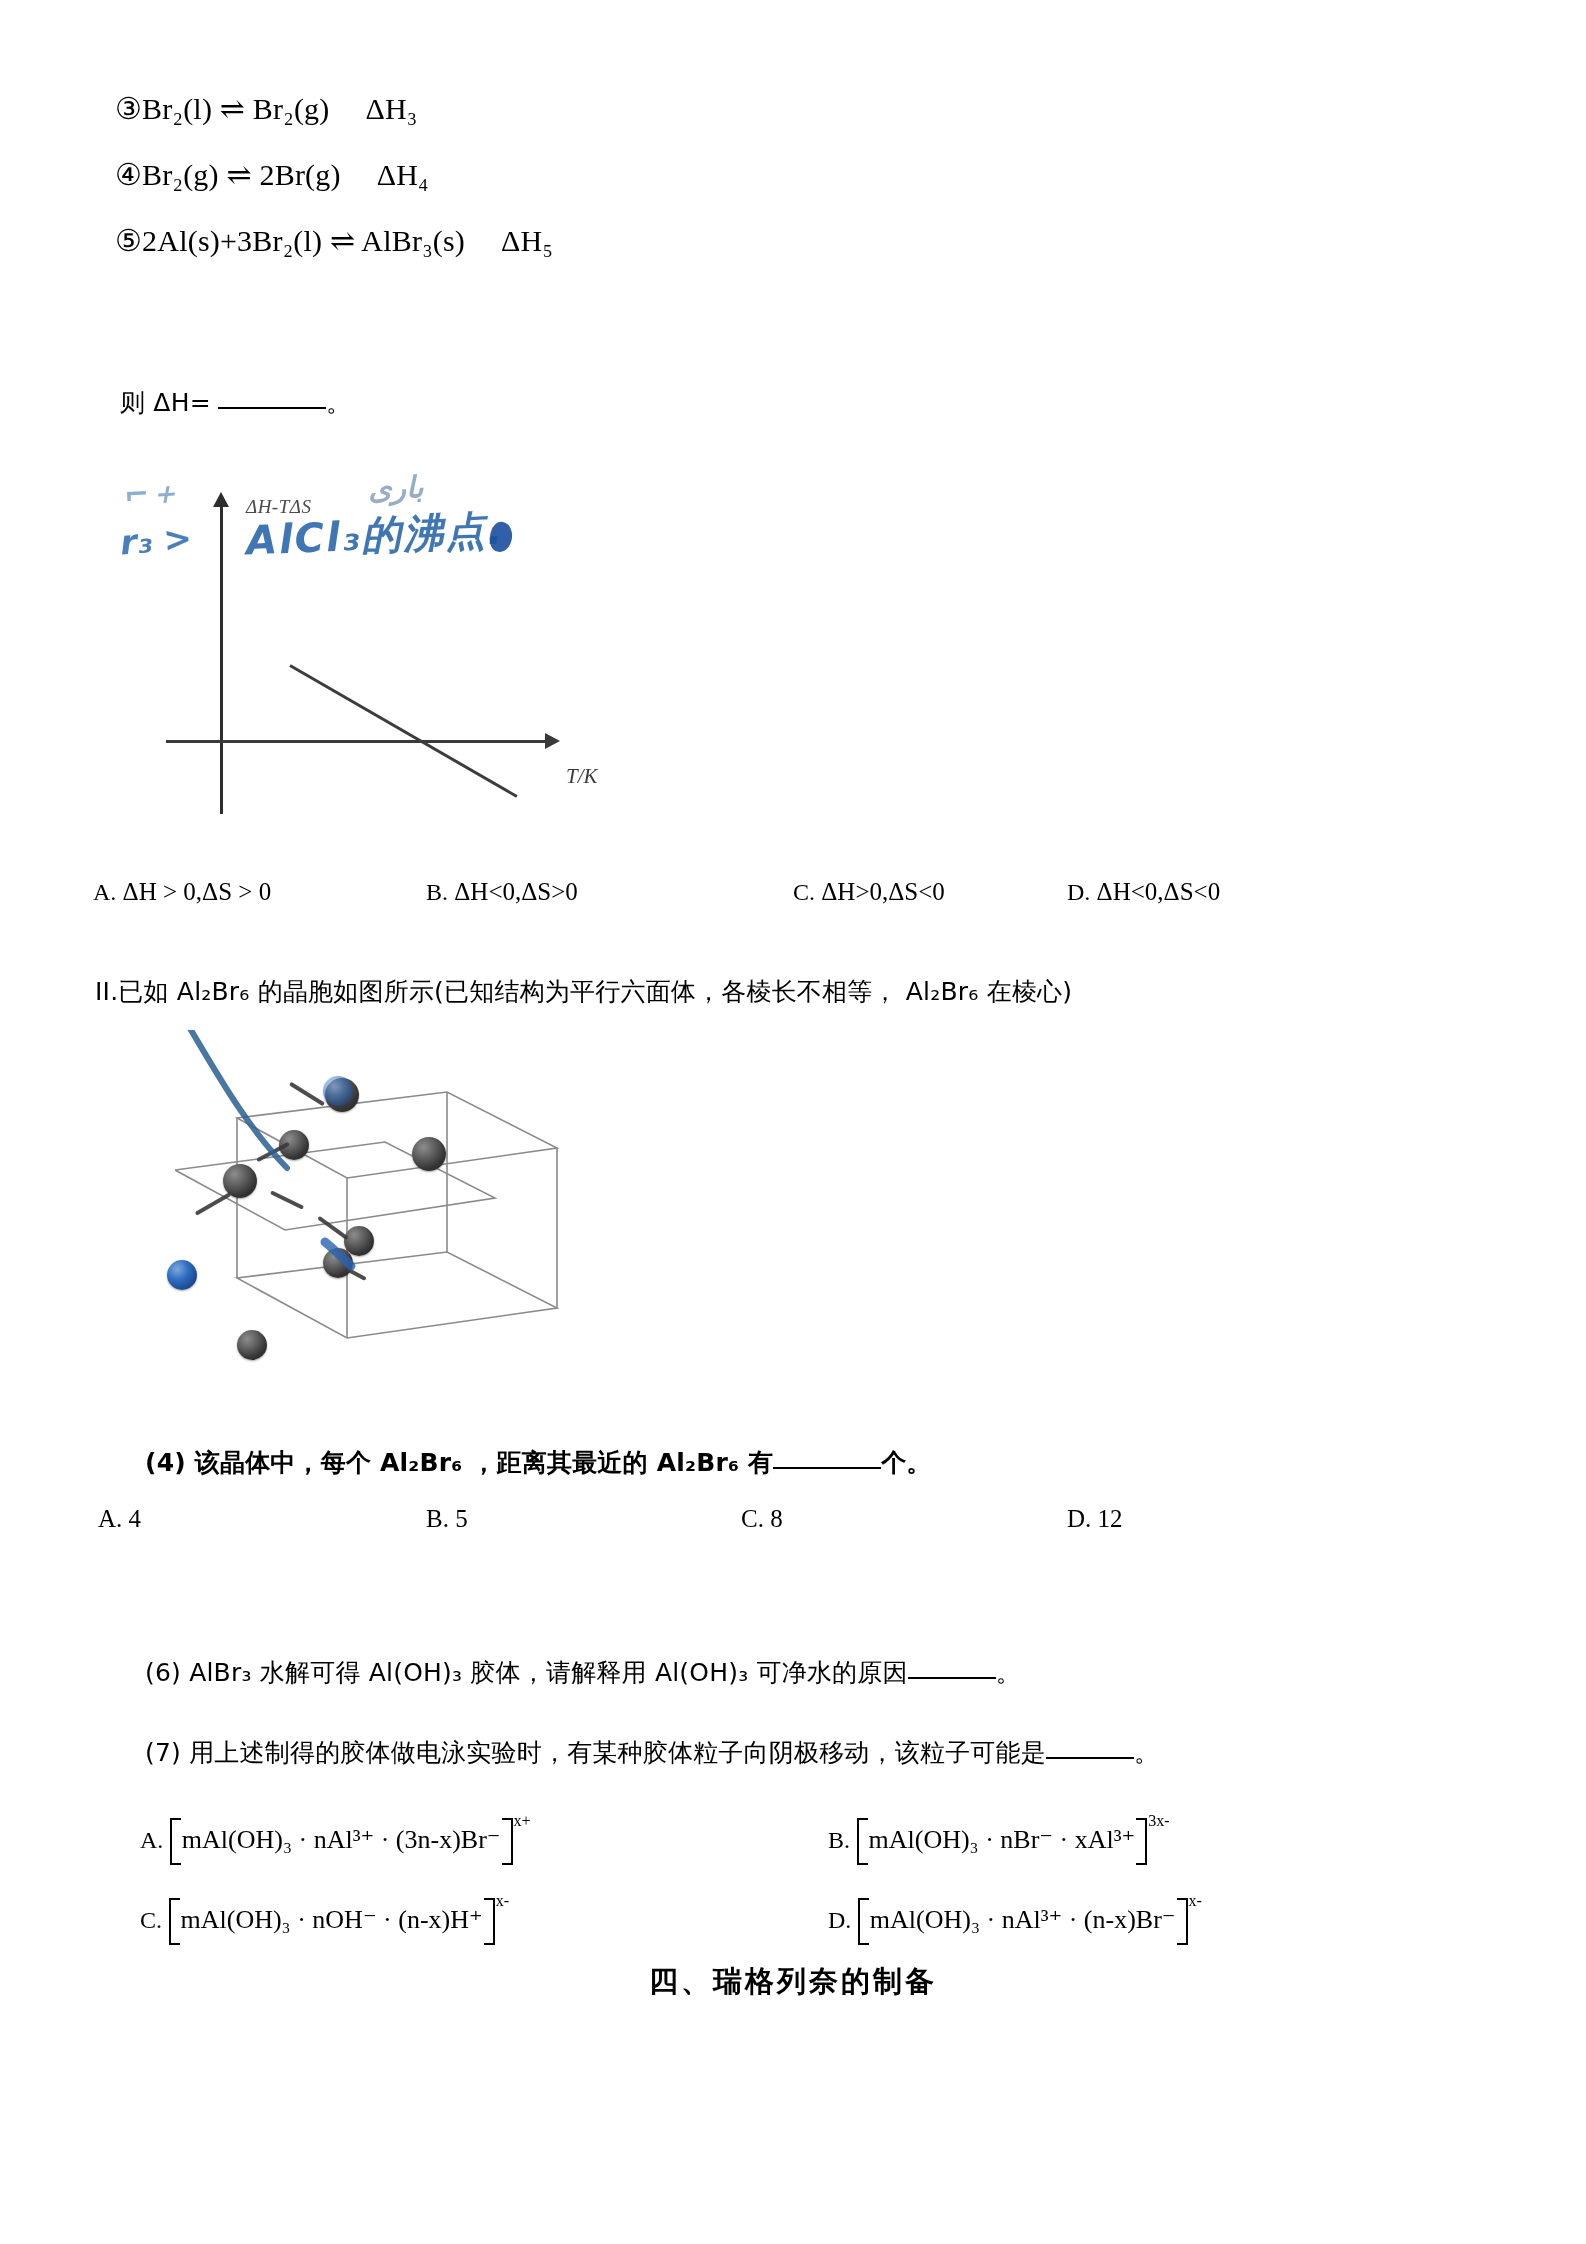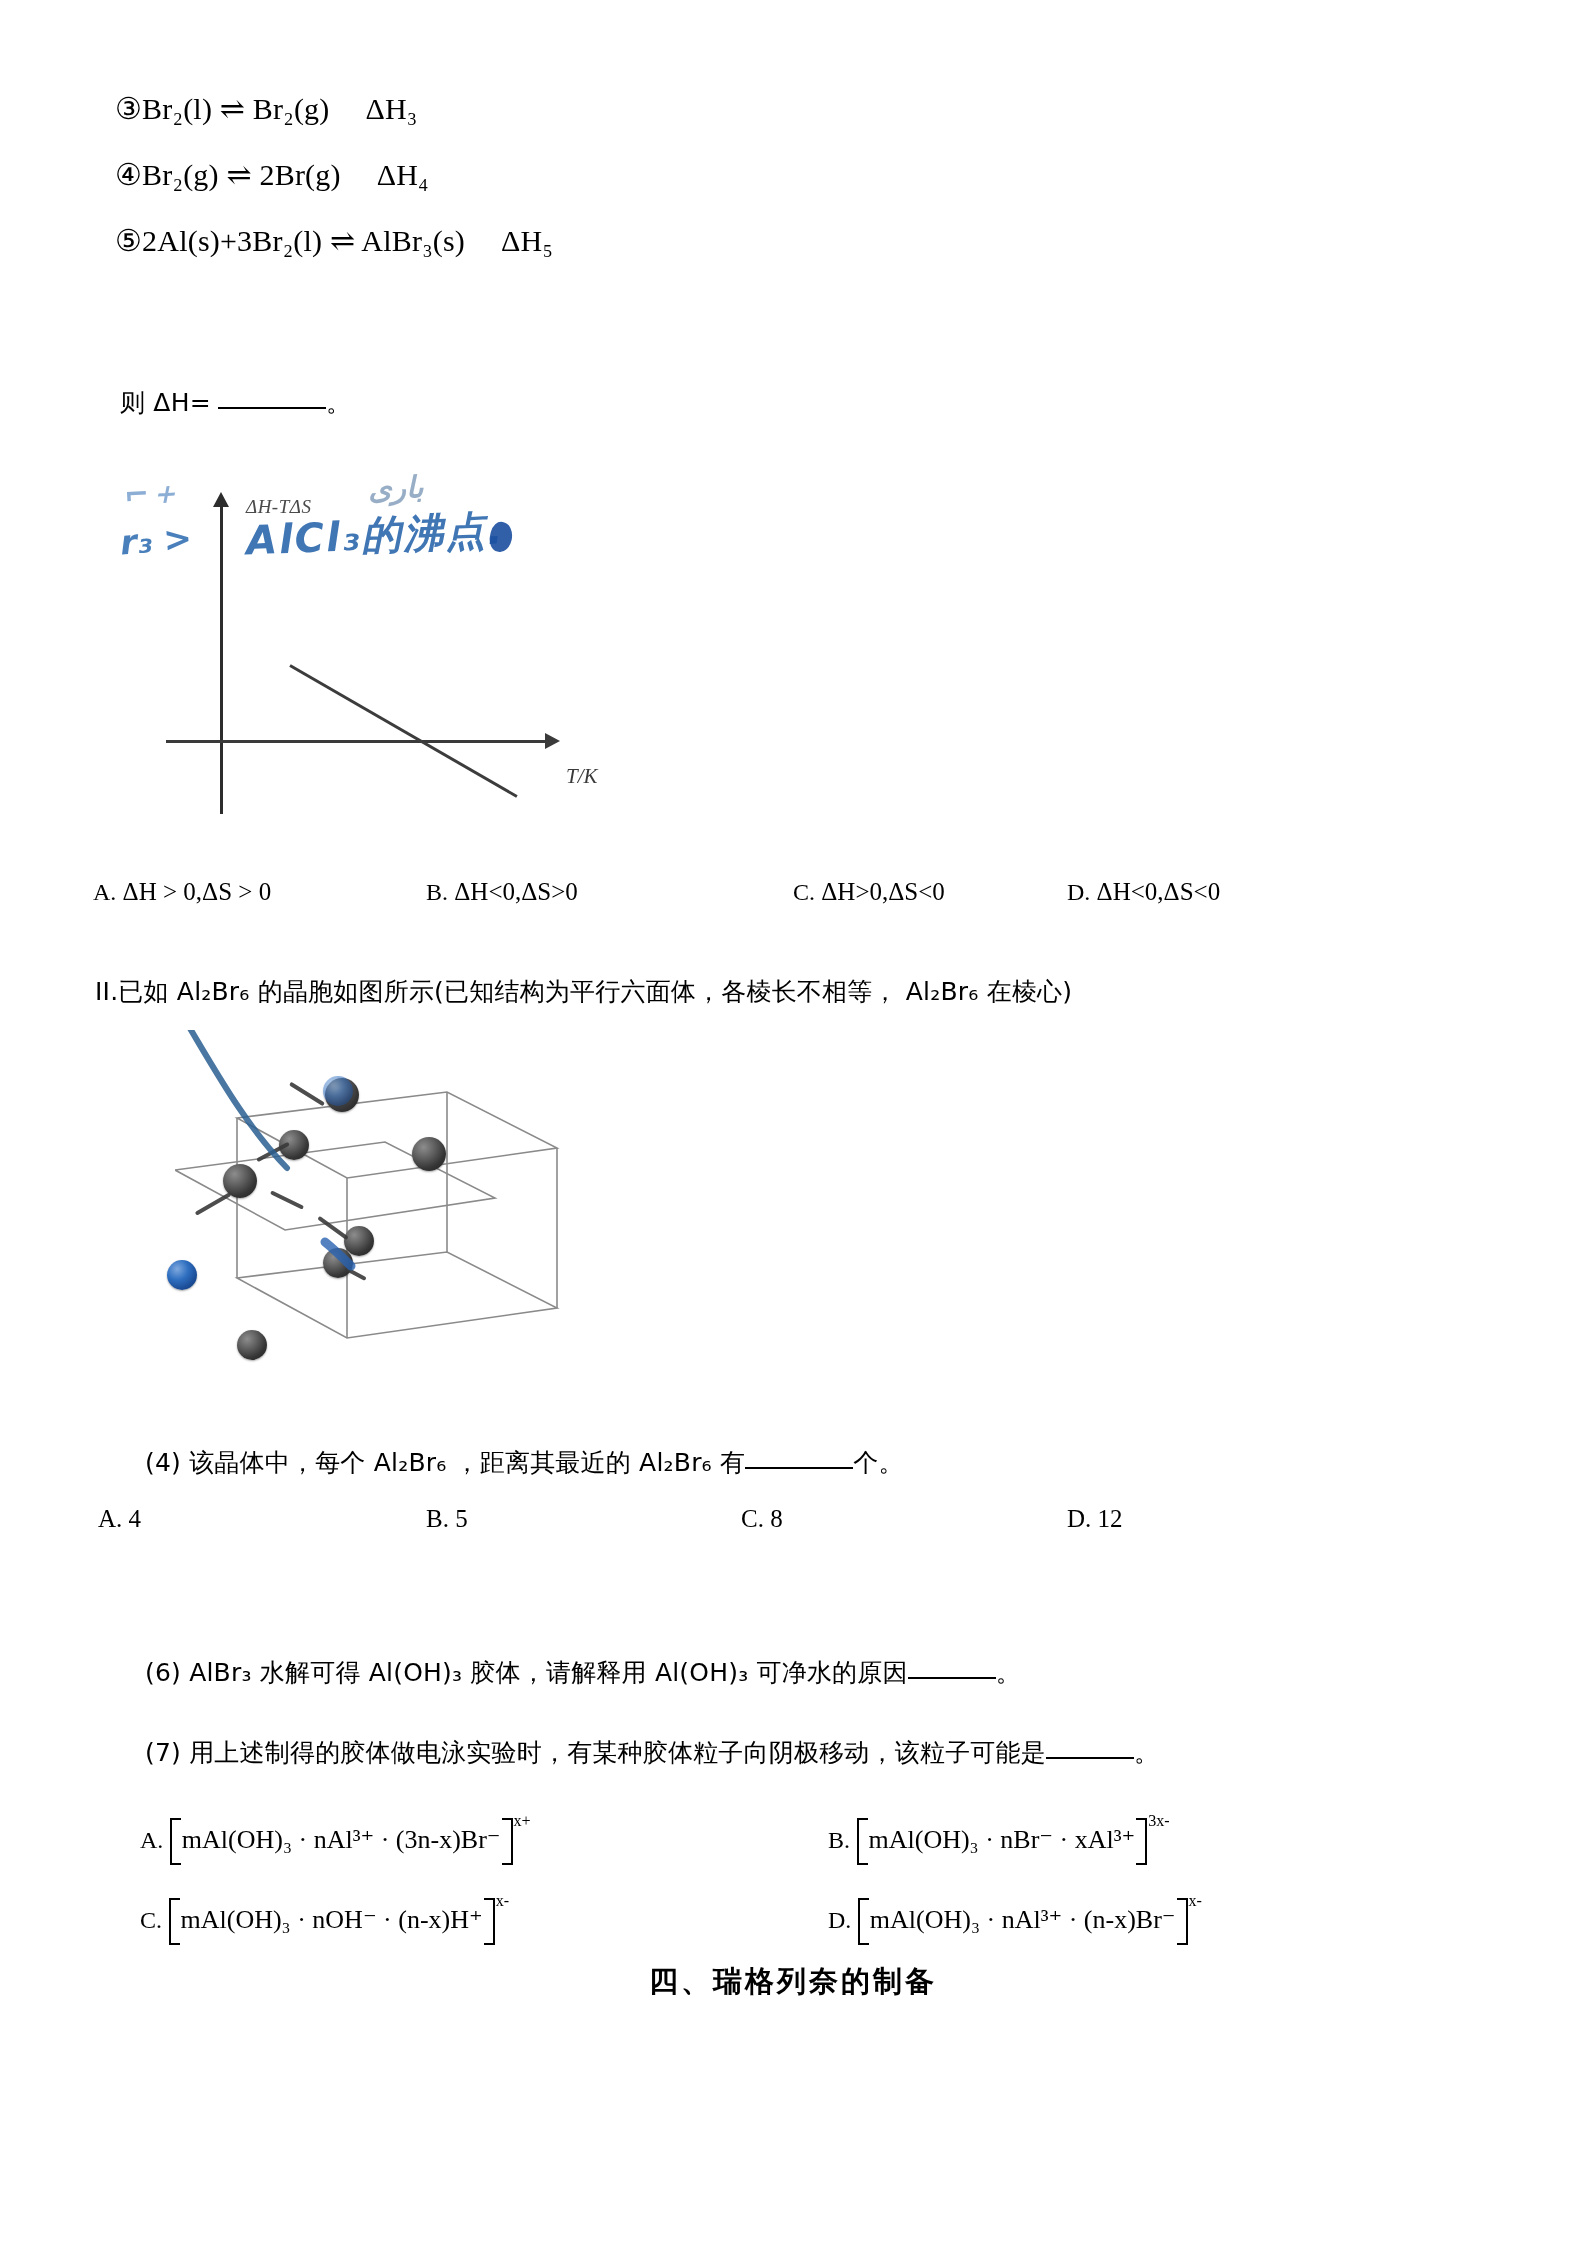--- a/index.html
+++ b/index.html
@@ -356,21 +356,21 @@
       <div class="pen-stroke" style="left:94px;  top:168px; width:36px; transform:rotate(26deg);"></div>
       <div class="pen-stroke" style="left:140px; top:196px; width:36px; transform:rotate(36deg);"></div>
       <div class="pen-stroke" style="left:170px; top:242px; width:22px; transform:rotate(28deg);"></div>
 
       <svg class="cell-svg" width="440" height="340" viewBox="0 0 440 340" style="pointer-events:none;">
         <path d="M10,-10 C 40,40 70,95 112,138" stroke="#2a5f92" stroke-width="6" fill="none" stroke-linecap="round" opacity="0.85"></path>
         <path d="M150,212 C 160,220 168,228 176,236" stroke="#2963b0" stroke-width="9" fill="none" stroke-linecap="round" opacity="0.8"></path>
       </svg>
     </div>
 
-    <div class="line" style="left:145px; top:1445px;">
+    <div class="line" style="left:145px; top:1445px;font-weight:bold;">
       <span class="cn">(4) 该晶体中，每个 Al₂Br₆ ，距离其最近的 Al₂Br₆ 有</span><span class="blank"></span><span class="cn">个。</span>
     </div>
 
     <div class="optrow" style="top:1505px;">
       <span class="opt" style="left:5px;">A. 4</span>
       <span class="opt" style="left:333px;">B. 5</span>
       <span class="opt" style="left:648px;">C. 8</span>
       <span class="opt" style="left:974px;">D. 12</span>
     </div>
 

